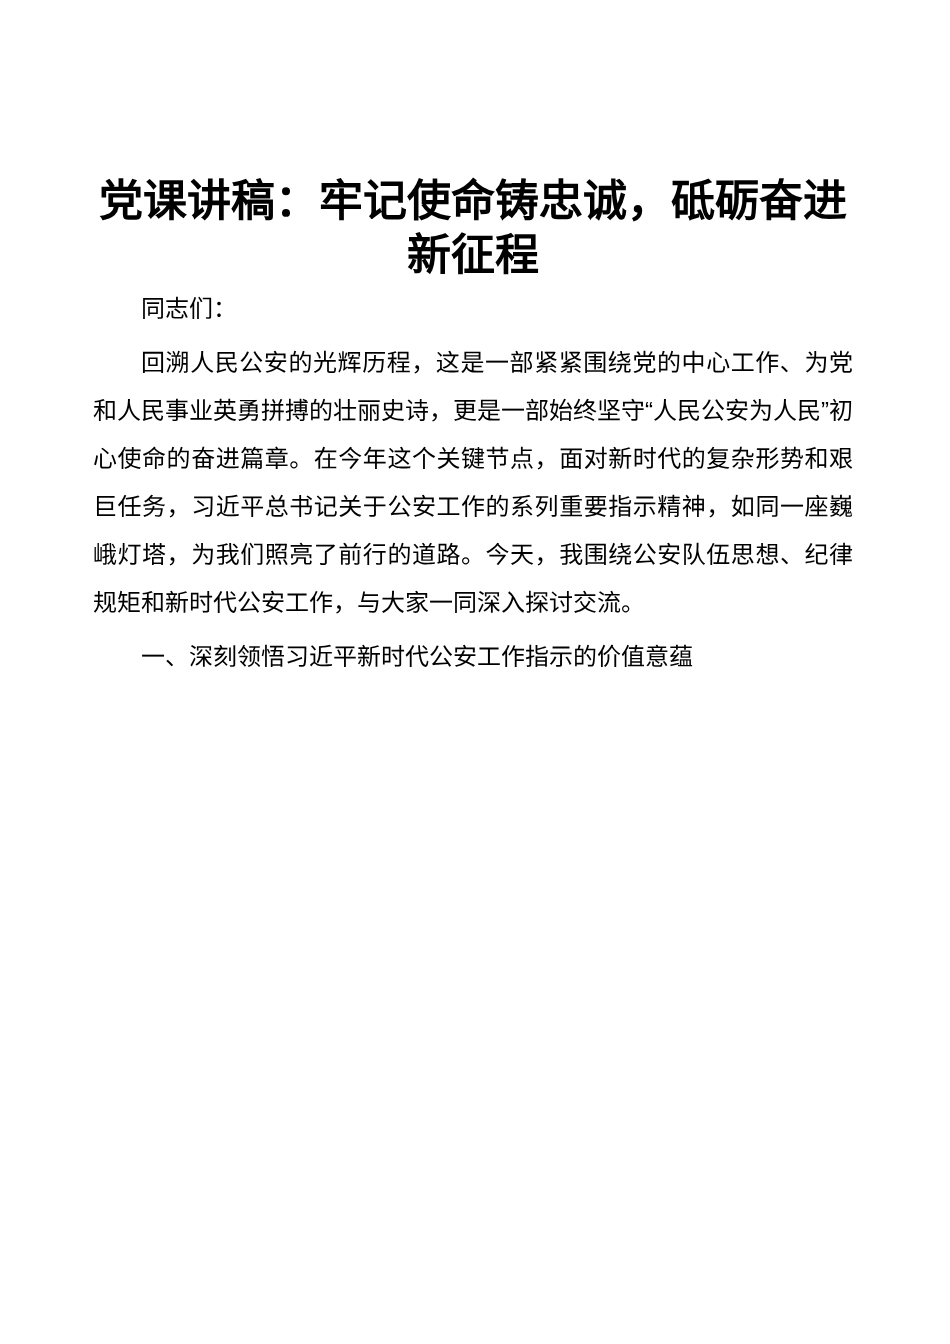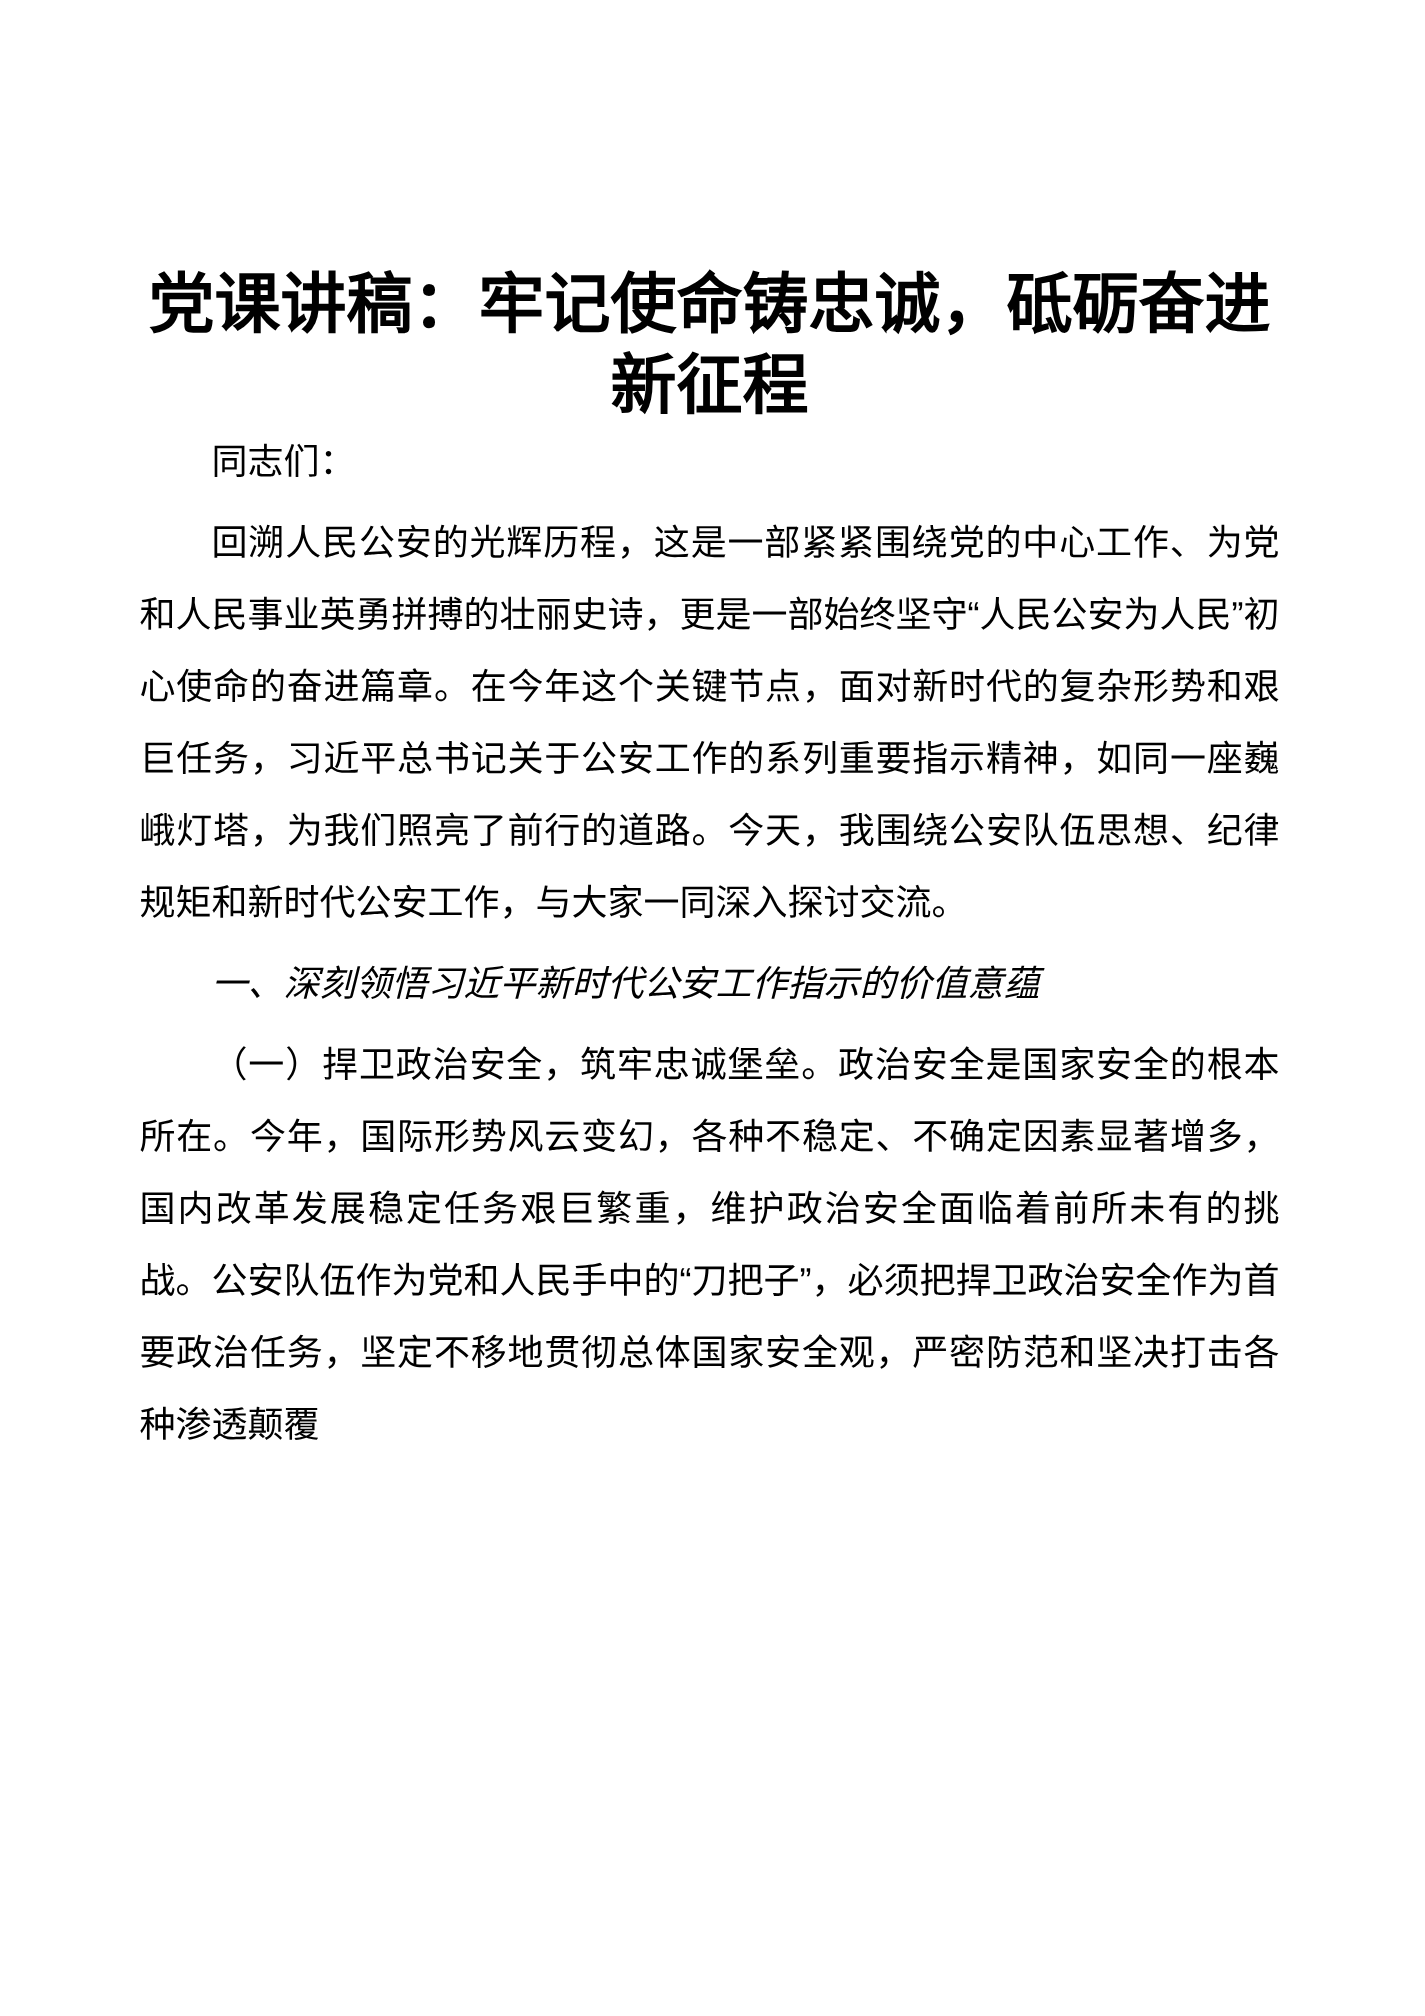--- a/index.html
+++ b/index.html
@@ -20,52 +20,50 @@
     background: #ffffff;
     box-sizing: border-box;
     padding: 177px 0 0 93px;
   }
   .content {
     width: 760px;
   }
   .doc-title {
     width: 760px;
     margin: 0 0 0 0;
-    font-family: Liberation Sans, sans-serif;
+    font-family: Liberation Mono, monospace;
     font-weight: bold;
     font-size: 44px;
     line-height: 54px;
     text-align: center;
     color: #000000;
   }
   .para {
     margin: 0 0 6px 0;
     font-size: 24px;
     line-height: 48px;
     text-align: justify;
     text-justify: inter-character;
     text-indent: 2em;
     word-break: normal;
     line-break: strict;
     color: #000000;
   }
   .section-heading {
     font-weight: normal;
-    font-style: italic;
   }
 </style>
 </head>
 <body>
 
 <div class="page">
   <div class="content">
     <h1 class="doc-title">党课讲稿：牢记使命铸忠诚，砥砺奋进新征程</h1>
 
     <p class="para">同志们：</p>
 
     <p class="para">回溯人民公安的光辉历程，这是一部紧紧围绕党的中心工作、为党和人民事业英勇拼搏的壮丽史诗，更是一部始终坚守“人民公安为人民”初心使命的奋进篇章。在今年这个关键节点，面对新时代的复杂形势和艰巨任务，习近平总书记关于公安工作的系列重要指示精神，如同一座巍峨灯塔，为我们照亮了前行的道路。今天，我围绕公安队伍思想、纪律规矩和新时代公安工作，与大家一同深入探讨交流。</p>
 
     <p class="para section-heading">一、深刻领悟习近平新时代公安工作指示的价值意蕴</p>
 
 
-    <p class="para">（一）捍卫政治安全，筑牢忠诚堡垒。政治安全是国家安全的根本所在。今年，国际形势风云变幻，各种不稳定、不确定因素显著增多，国内改革发展稳定任务艰巨繁重，维护政治安全面临着前所未有的挑战。公安队伍作为党和人民手中的“刀把子”，必须把捍卫政治安全作为首要政治任务，坚定不移地贯彻总体国家安全观，严密防范和坚决打击各种渗透颠覆</p>
   </div>
 </div>
 
 </body></html>

